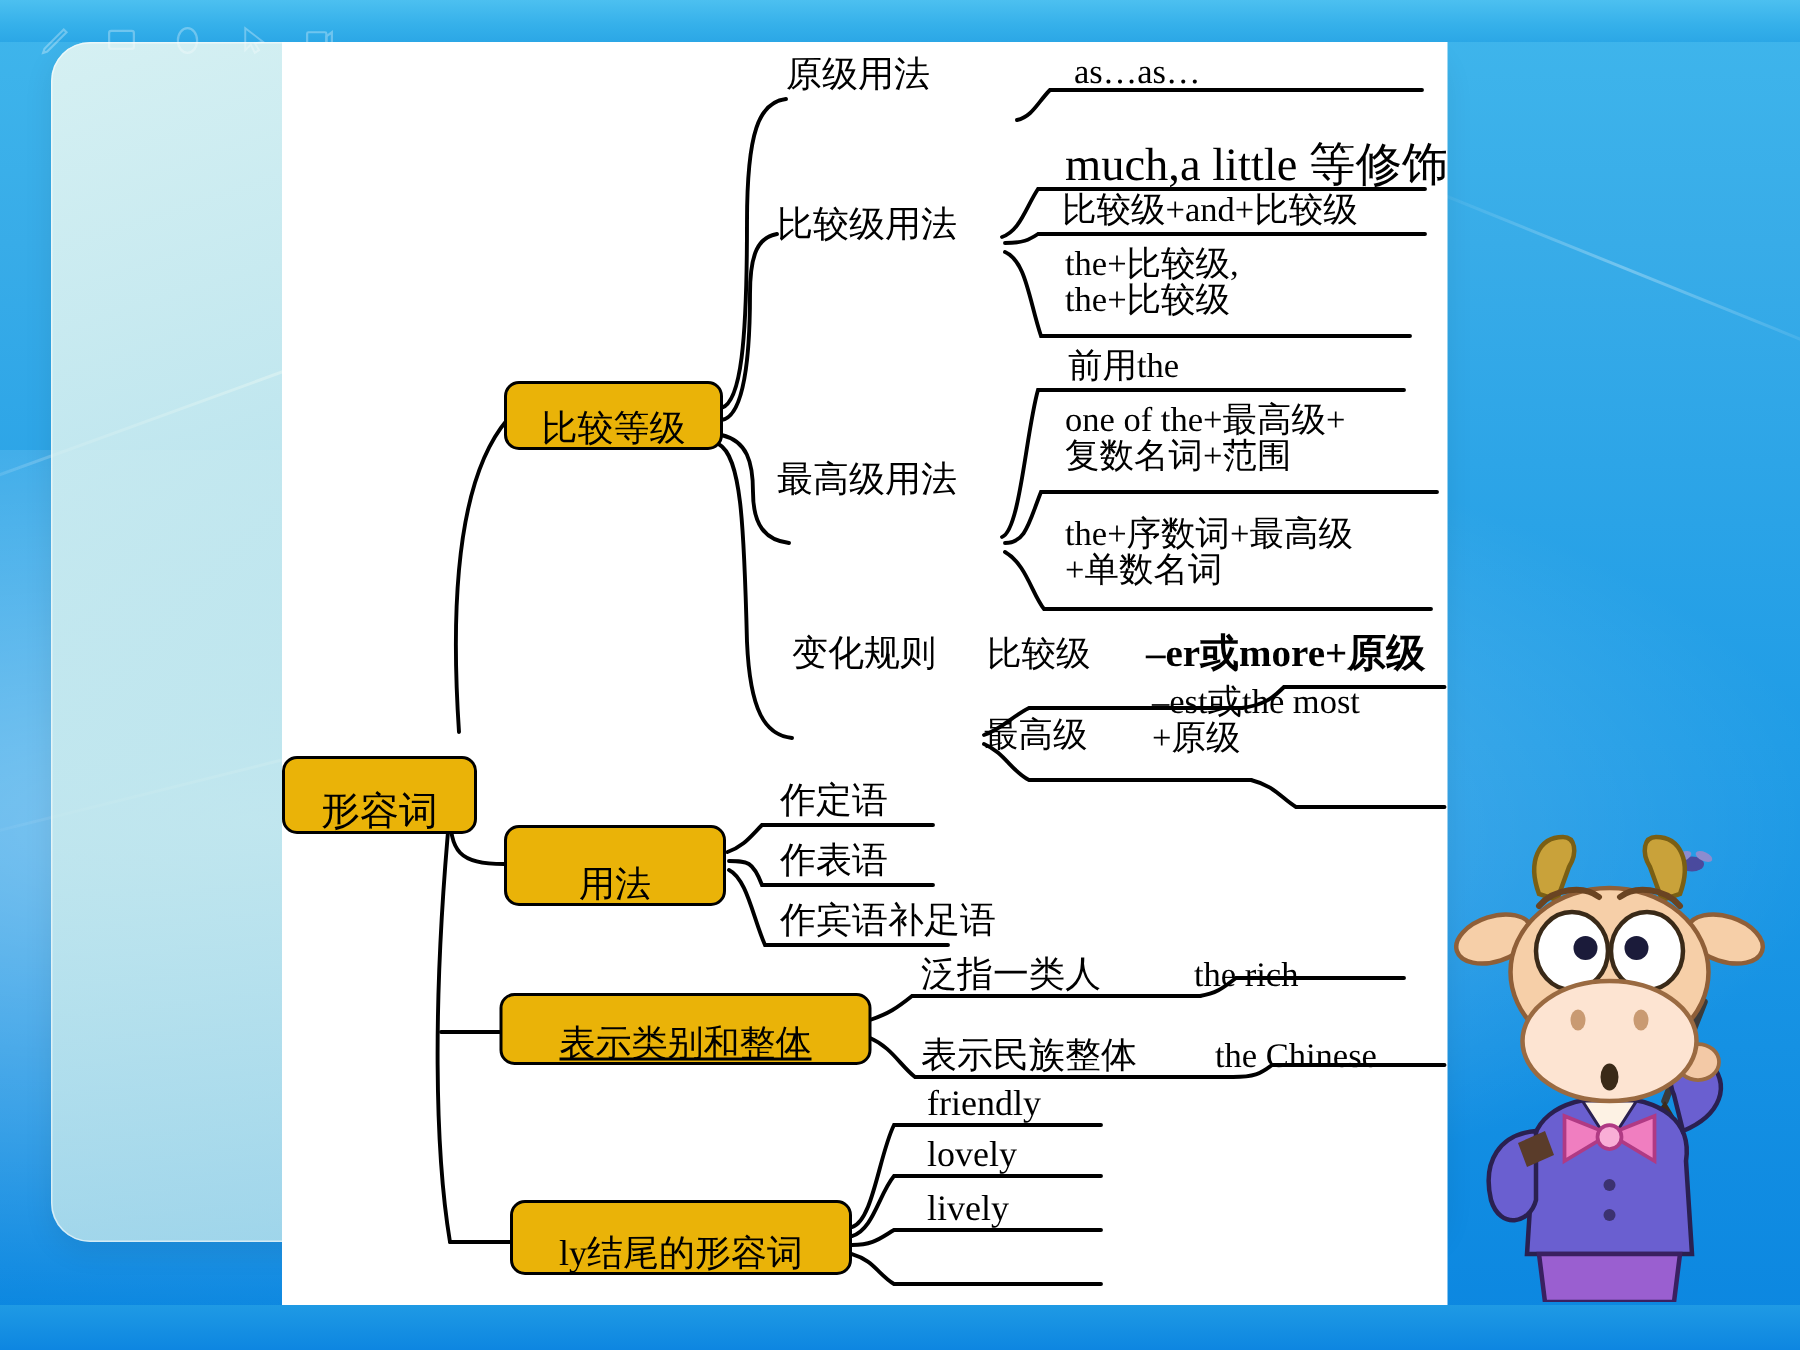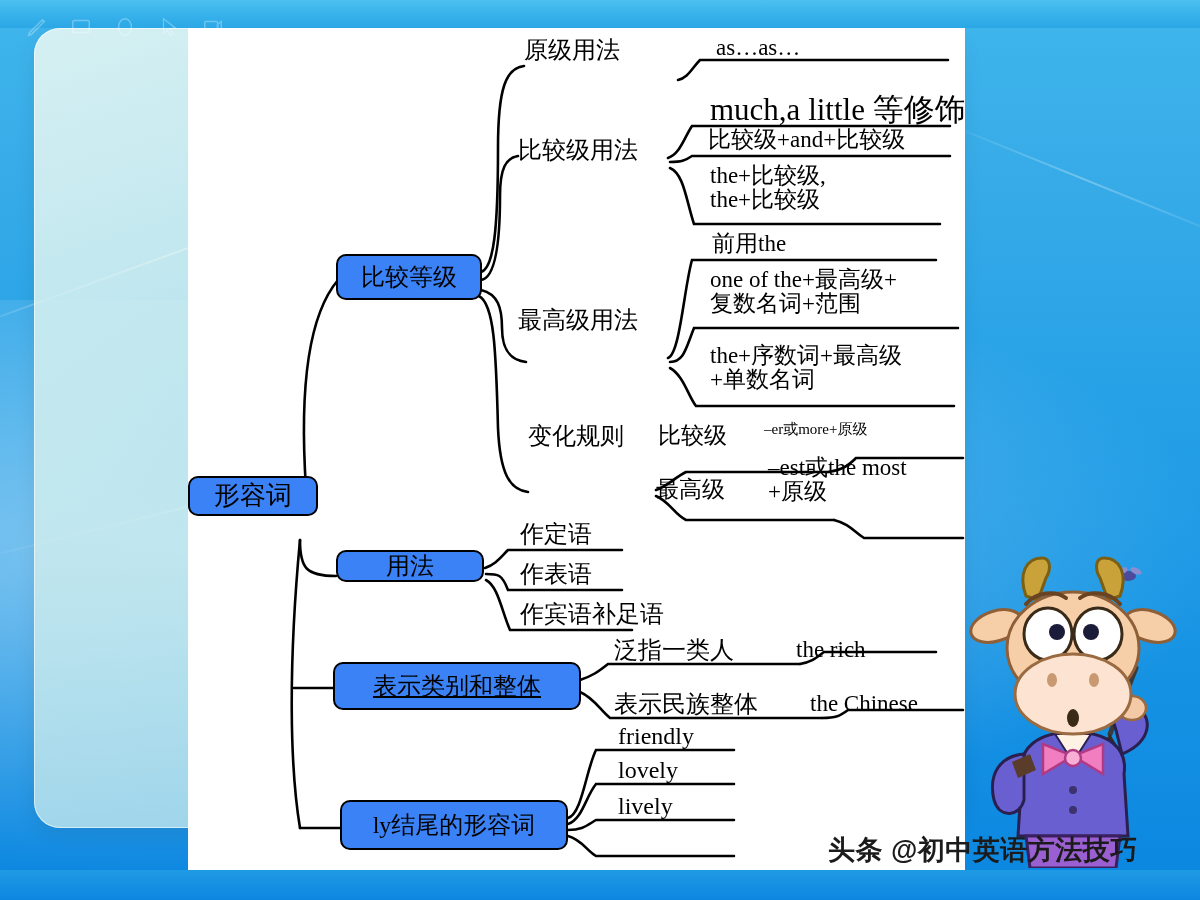--- a/index.html
+++ b/index.html
@@ -64,22 +64,22 @@
     width: 777px; height: 842px;
     background: #ffffff;
   }
   svg.map { position: absolute; left: 0; top: 0; width: 777px; height: 842px; }
 
   
   .node {
     position: absolute;
     border: 2.5px solid #000;
     border-radius: 10px;
-    background: #3b82f6;
-    display: flex; align-items: center; justify-content: center;
+    background: #eab308;
+    display: flex; align-items: flex-end; justify-content: center;
     font-family: "Liberation Serif","DejaVu Serif",serif;
     color: #000;
     white-space: nowrap;
     line-height: 1;
   }
   .leaf {
     position: absolute;
     font-family: "Liberation Serif","DejaVu Serif",serif;
     color: #000;
     white-space: pre;
@@ -159,29 +159,29 @@
 
         <path d="M 634 690 C 648 690 652 688 660 682 L 775 682"></path>
 
         <path d="M 380 790 C 394 786 398 742 408 722 L 546 722"></path>
         <path d="M 380 796 C 394 792 398 768 408 756 L 546 756"></path>
         <path d="M 380 802 C 394 802 398 798 408 792 L 546 792"></path>
         <path d="M 380 808 C 394 812 398 822 408 828 L 546 828"></path>
       </g>
     </svg>
 
-    <div class="node" style="left:0px; top:448px; width:130px; height:40px; font-size:26px;">
+    <div class="node" style="left:0px; top:476px; width:130px; height:52px; font-size:26px;">
       <span>形容词</span>
     </div>
 
     <div class="node" style="left:148px; top:226px; width:146px; height:46px; font-size:24px;">
       <span>比较等级</span>
     </div>
 
-    <div class="node" style="left:148px; top:522px; width:148px; height:32px; font-size:24px;">
+    <div class="node" style="left:148px; top:522px; width:148px; height:54px; font-size:24px;">
       <span>用法</span>
     </div>
 
     <div class="node" style="left:145px; top:634px; width:248px; height:48px; font-size:24px;text-decoration:underline;">
       <span>表示类别和整体</span>
     </div>
 
     <div class="node" style="left:152px; top:772px; width:228px; height:50px; font-size:24px;">
       <span>ly结尾的形容词</span>
     </div>
@@ -205,21 +205,21 @@
 
     <div class="leaf" style="left:524px; top:204px; font-size:23px;">前用the</div>
 
     <div class="leaf" style="left:522px; top:240px; font-size:23px;">one of the+最高级+
 复数名词+范围</div>
 
     <div class="leaf" style="left:522px; top:316px; font-size:23px;">the+序数词+最高级
 +单数名词</div>
 
     <div class="leaf" style="left:470px; top:396px; font-size:23px;">比较级</div>
-    <div class="leaf" style="left:576px; top:394px; font-size:15px;">–er或more+原级</div>
+    <div class="leaf" style="left:576px; top:394px; font-size:26px;font-weight:bold;">–er或more+原级</div>
 
     <div class="leaf" style="left:468px; top:450px; font-size:23px;">最高级</div>
     <div class="leaf" style="left:580px; top:428px; font-size:23px;">–est或the most
 +原级</div>
 
     <div class="leaf" style="left:332px; top:494px; font-size:24px;">作定语</div>
     <div class="leaf" style="left:332px; top:534px; font-size:24px;">作表语</div>
     <div class="leaf" style="left:332px; top:574px; font-size:24px;">作宾语补足语</div>
 
     <div class="leaf" style="left:426px; top:610px; font-size:24px;">泛指一类人</div>
@@ -280,21 +280,20 @@
 
     <path d="M66 56 C76 44 96 42 106 50" stroke="#6a4422" stroke-width="4" fill="none" stroke-linecap="round"></path>
     <path d="M160 56 C150 44 130 42 120 50" stroke="#6a4422" stroke-width="4" fill="none" stroke-linecap="round"></path>
 
     <ellipse cx="113" cy="146" rx="58" ry="40" fill="#fde4d2" stroke="#9a6a41" stroke-width="3"></ellipse>
     <ellipse cx="92" cy="132" rx="5" ry="7" fill="#c99a72"></ellipse>
     <ellipse cx="134" cy="132" rx="5" ry="7" fill="#c99a72"></ellipse>
     <ellipse cx="113" cy="170" rx="6" ry="9" fill="#3a2a18"></ellipse>
   </svg>
 
-  <div class="watermark">头条 @初中英语方法技巧</div>
 
   <div class="taskbar"></div>
   <div class="tray-icons">
     <svg class="ti" viewBox="0 0 24 24">
       <path d="M3 21 L6 20 L20 6 L18 4 L4 18 Z" fill="none" stroke="#fff" stroke-width="1.6"></path>
     </svg>
     <svg class="ti" viewBox="0 0 24 24">
       <rect x="3" y="5" width="18" height="13" rx="1.5" fill="none" stroke="#fff" stroke-width="1.6"></rect>
     </svg>
     <svg class="ti" viewBox="0 0 24 24">

